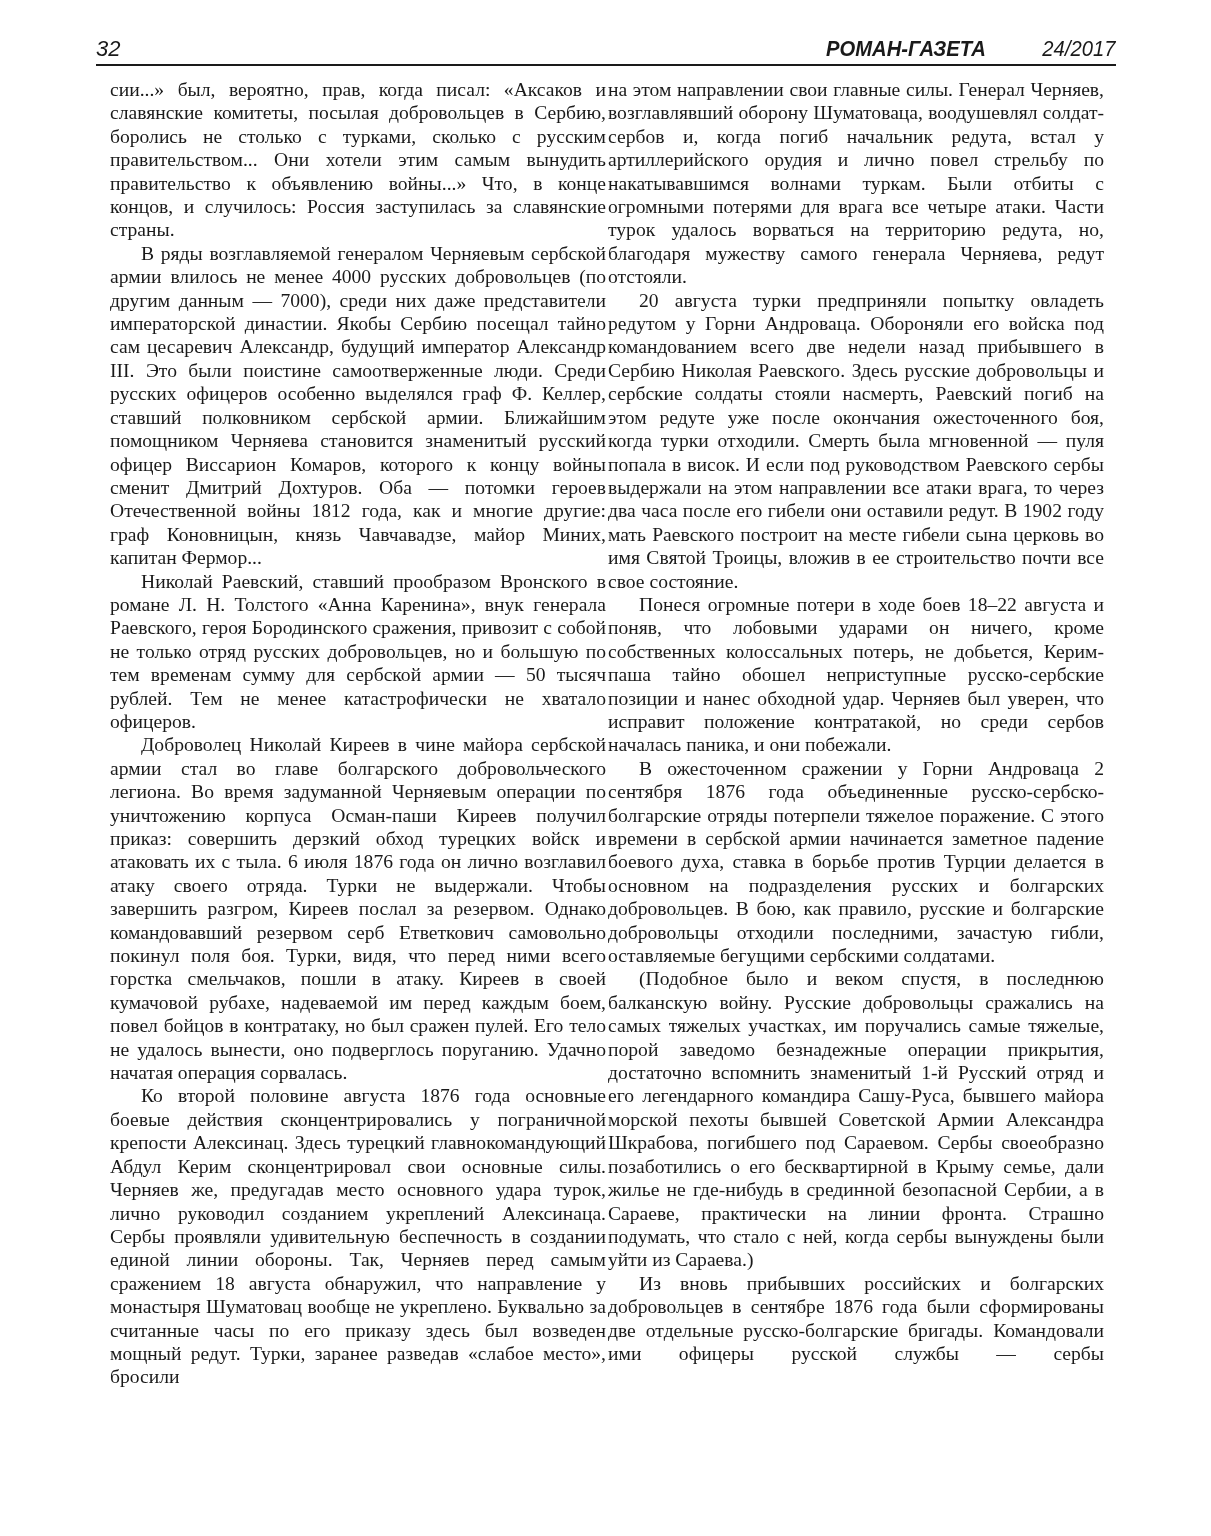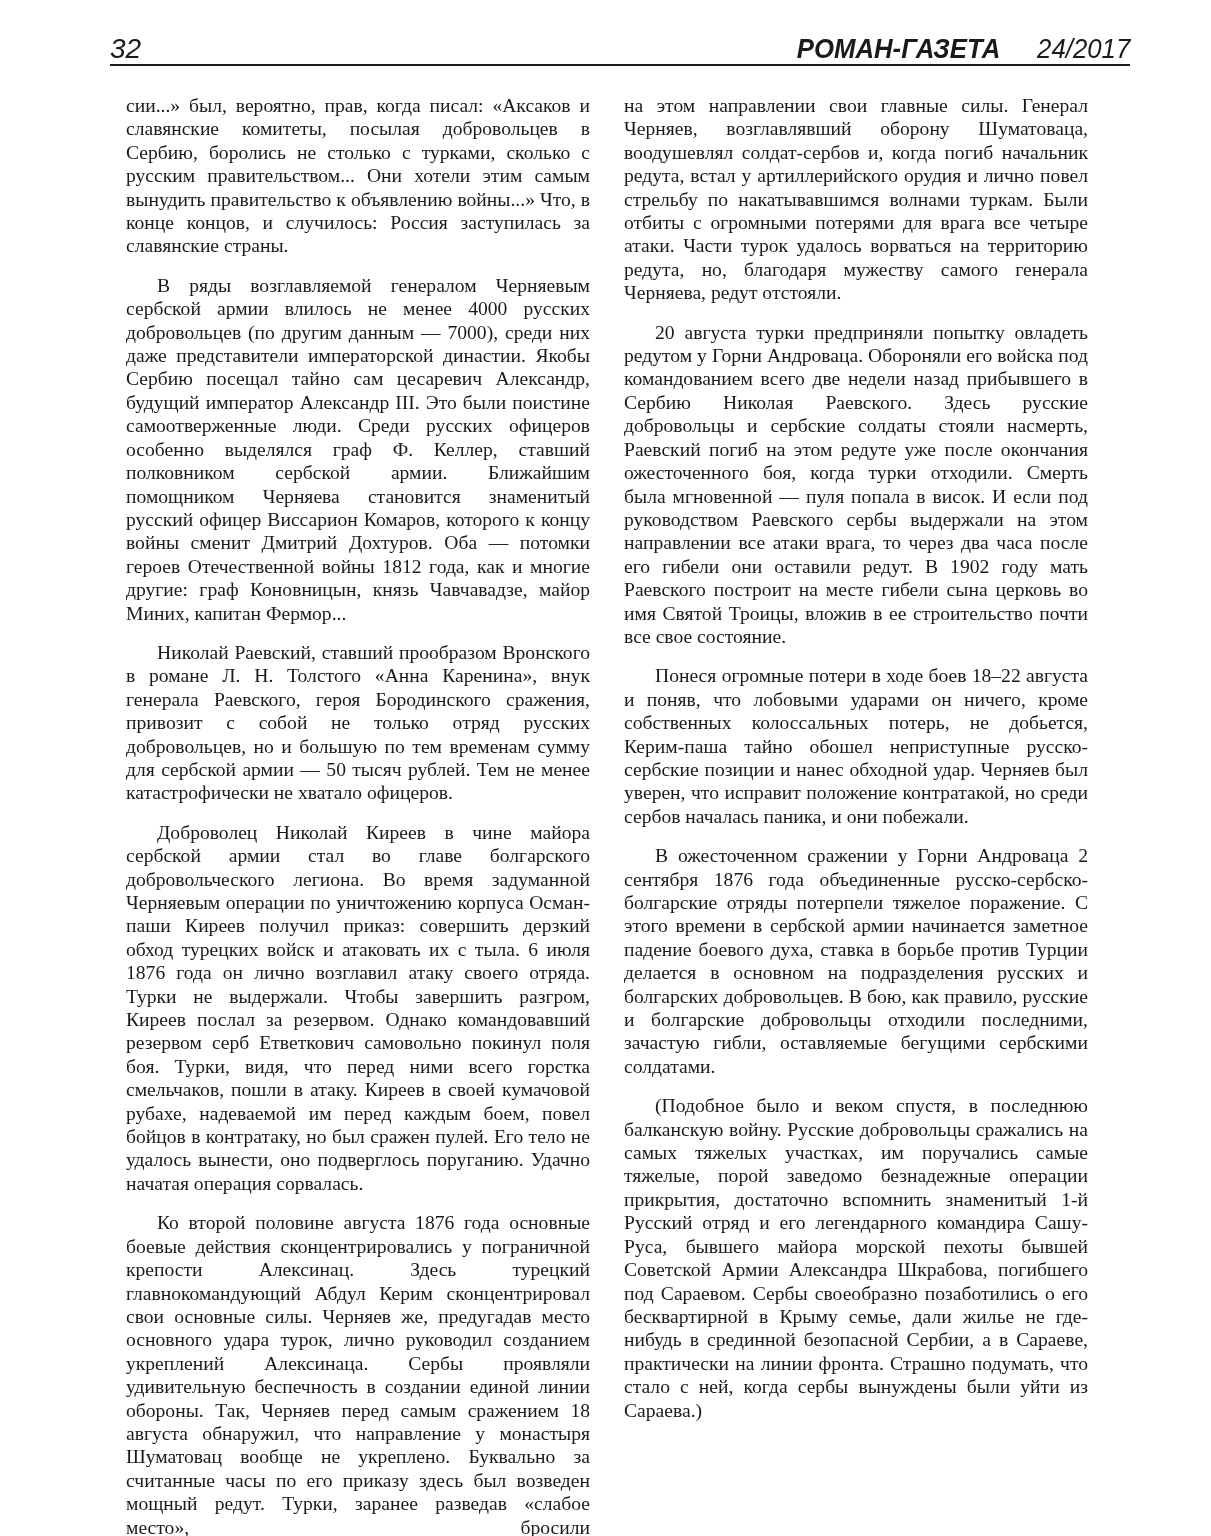--- a/index.html
+++ b/index.html
@@ -9,28 +9,28 @@
     }
     body {
       width: 1211px;
       height: 1536px;
       position: relative;
       overflow: hidden;
       color: #1a1a1a;
     }
     .header {
       position: absolute;
-      left: 110px;
+      left: 96px;
       top: 36px;
       width: 1020px;
       height: 28px;
       border-bottom: 2.5px solid #1a1a1a;
       font-family: "Liberation Sans", sans-serif;
       font-style: italic;
-      font-size: 28px;
+      font-size: 22px;
       line-height: 26px;
     }
     .header .page-num {
       position: absolute;
       left: 0;
       top: 0;
     }
     .header .pub-name {
       position: absolute;
       right: 130px;
@@ -52,21 +52,21 @@
       width: 496px;
       font-family: "Liberation Serif", serif;
       font-size: 19.6px;
       line-height: 23.4px;
       text-align: justify;
       hyphens: manual;
     }
     .col.left { left: 110px; }
     .col.right { left: 608px; }
     .col p {
-      margin: 16px;
+      margin: 0;
       text-indent: 31px;
     }
     .col p.cont {
       text-indent: 0;
     }
     .col p.last-in-col {
       text-align-last: justify;
     }
   </style>
 </head>
@@ -85,13 +85,14 @@
   <p>Доброволец Николай Киреев в чине майора сербской армии стал во главе болгарского добровольческого легиона. Во время задуманной Черняевым операции по уничтожению корпуса Осман-паши Киреев получил приказ: совершить дерзкий обход турецких войск и атаковать их с тыла. 6 июля 1876 года он лично возглавил атаку своего отряда. Турки не выдержали. Чтобы завершить разгром, Киреев послал за резервом. Однако командовавший резервом серб Етветкович самовольно покинул поля боя. Турки, видя, что перед ними всего горстка смельчаков, пошли в атаку. Киреев в своей кумачовой рубахе, надеваемой им перед каждым боем, повел бойцов в контратаку, но был сражен пулей. Его тело не удалось вынести, оно подверглось поруганию. Удачно начатая операция сорвалась.</p>
   <p class="last-in-col">Ко второй половине августа 1876 года основные боевые действия сконцентрировались у пограничной крепости Алексинац. Здесь турецкий главнокомандующий Абдул Керим сконцентрировал свои основные силы. Черняев же, предугадав место основного удара турок, лично руководил созданием укреплений Алексинаца. Сербы проявляли удивительную беспечность в создании единой линии обороны. Так, Черняев перед самым сражением 18 августа обнаружил, что направление у монастыря Шуматовац вообще не укреплено. Буквально за считанные часы по его приказу здесь был возведен мощный редут. Турки, заранее разведав «слабое место», бросили</p>
 </div>
 
 <div class="col right">
   <p class="cont">на этом направлении свои главные силы. Генерал Черняев, возглавлявший оборону Шуматоваца, воодушевлял солдат-сербов и, когда погиб начальник редута, встал у артиллерийского орудия и лично повел стрельбу по накатывавшимся волнами туркам. Были отбиты с огромными потерями для врага все четыре атаки. Части турок удалось ворваться на территорию редута, но, благодаря мужеству самого генерала Черняева, редут отстояли.</p>
   <p>20 августа турки предприняли попытку овладеть редутом у Горни Андроваца. Обороняли его войска под командованием всего две недели назад прибывшего в Сербию Николая Раевского. Здесь русские добровольцы и сербские солдаты стояли насмерть, Раевский погиб на этом редуте уже после окончания ожесточенного боя, когда турки отходили. Смерть была мгновенной — пуля попала в висок. И если под руководством Раевского сербы выдержали на этом направлении все атаки врага, то через два часа после его гибели они оставили редут. В 1902 году мать Раевского построит на месте гибели сына церковь во имя Святой Троицы, вложив в ее строительство почти все свое состояние.</p>
   <p>Понеся огромные потери в ходе боев 18–22 августа и поняв, что лобовыми ударами он ничего, кроме собственных колоссальных потерь, не добьется, Керим-паша тайно обошел неприступные русско-сербские позиции и нанес обходной удар. Черняев был уверен, что исправит положение контратакой, но среди сербов началась паника, и они побежали.</p>
   <p>В ожесточенном сражении у Горни Андроваца 2 сентября 1876 года объединенные русско-сербско-болгарские отряды потерпели тяжелое поражение. С этого времени в сербской армии начинается заметное падение боевого духа, ставка в борьбе против Турции делается в основном на подразделения русских и болгарских добровольцев. В бою, как правило, русские и болгарские добровольцы отходили последними, зачастую гибли, оставляемые бегущими сербскими солдатами.</p>
   <p>(Подобное было и веком спустя, в последнюю балканскую войну. Русские добровольцы сражались на самых тяжелых участках, им поручались самые тяжелые, порой заведомо безнадежные операции прикрытия, достаточно вспомнить знаменитый 1-й Русский отряд и его легендарного командира Сашу-Руса, бывшего майора морской пехоты бывшей Советской Армии Александра Шкрабова, погибшего под Сараевом. Сербы своеобразно позаботились о его бесквартирной в Крыму семье, дали жилье не где-нибудь в срединной безопасной Сербии, а в Сараеве, практически на линии фронта. Страшно подумать, что стало с ней, когда сербы вынуждены были уйти из Сараева.)</p>
+  <p class="last-in-col">Из вновь прибывших российских и болгарских добровольцев в сентябре 1876 года были сформированы две отдельные русско-болгарские бригады. Командовали ими офицеры русской службы — сербы</p>
 </div>
 
 </body></html>

